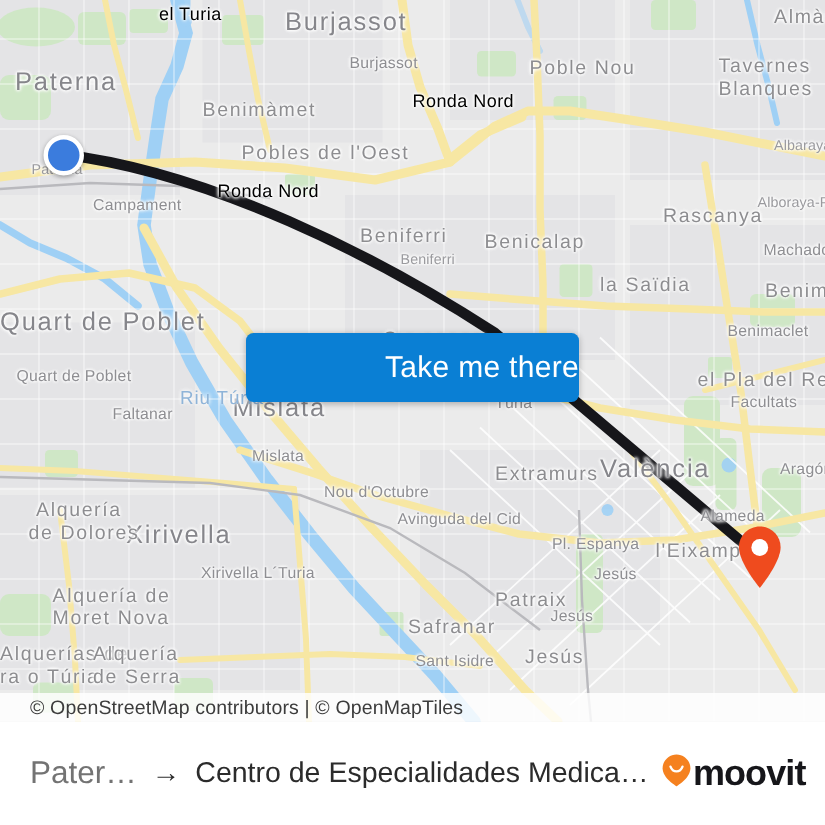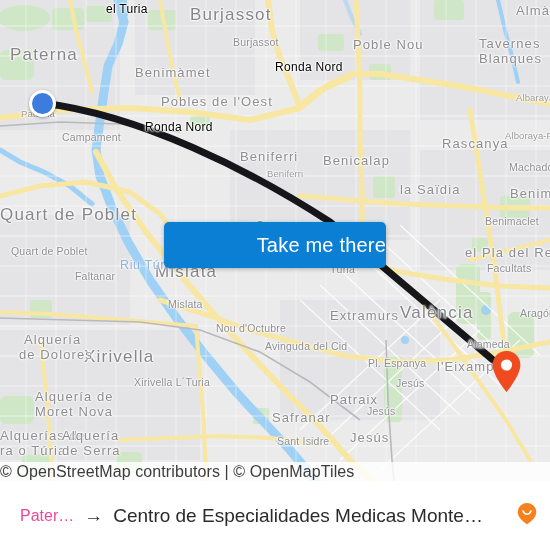--- a/index.html
+++ b/index.html
@@ -10,21 +10,21 @@
 
   
   #map { position:absolute; left:0; top:0; width:550px; height:481px;
          background:#ebebeb; overflow:hidden; }
 
   #map-svg { position:absolute; left:0; top:0; width:550px; height:481px; }
 
   
   #attrib { position:absolute; left:0; bottom:0; width:550px; height:19px;
             background:rgba(255,255,255,0.82); display:flex; align-items:center;
-            padding-left:0; font-size:16px; color:#3c3c3c; letter-spacing:.1px; }
+            padding-left:20px; font-size:13px; color:#3c3c3c; letter-spacing:.1px; }
 
   
   .lbl { position:absolute; color:#8d8d90; white-space:nowrap;
          text-shadow:0 0 3px #fff,0 0 3px #fff,0 0 2px #fff,0 0 2px #fff;
          pointer-events:none; }
   .lbl.big   { font-size:17px; color:#86868b; letter-spacing:1.2px; }
   .lbl.mid   { font-size:13px; color:#8d8d90; letter-spacing:1.1px; }
   .lbl.small { font-size:10.5px; color:#8e8e92; letter-spacing:.2px; }
   .lbl.tiny  { font-size:9.5px; color:#9a9a9e; letter-spacing:.1px; }
   .lbl.road  { color:#000000; font-size:12px; letter-spacing:.3px; }
@@ -42,21 +42,21 @@
                    background:#0a7fd4; border:none; border-radius:5px; color:#fff;
                    font-family:"Liberation Sans", sans-serif; font-size:20px;
                    letter-spacing:.2px; cursor:pointer;
                    box-shadow:0 1px 4px rgba(0,0,0,.28);text-align:right; }
 
   
   #footer { position:absolute; left:0; top:481px; width:550px; height:69px;
             background:#fff; display:flex; align-items:center; }
   #footer-route { display:flex; align-items:center; flex:1 1 auto;
                   min-width:0; padding-left:20px; }
-  #origin-text { font-size:16px; color:#ec4899; }
+  #origin-text { font-size:21px; color:#737373; }
   #arrow-icon { margin:0 10px; color:#2b2b2b; font-size:19px; line-height:1; }
   #dest-text { font-size:19px; color:#2b2b2b; overflow:hidden;
                text-overflow:ellipsis; white-space:nowrap; }
   #moovit-logo { display:flex; align-items:center; flex:0 0 auto;
                  padding-right:13px; padding-left:8px; }
   #moovit-wordmark { font-size:24px; font-weight:bold; color:#16161a;
                      letter-spacing:-.6px; margin-left:1px; }
 </style>
 </head>
 <body>
@@ -266,16 +266,17 @@
       <span id="dest-text">Centro de Especialidades Medicas Monte…</span>
     </div>
     <div id="moovit-logo">
       <span>
         <svg viewBox="0 0 24 27" width="20" height="23">
           <path d="M12 0.8 C5.9 0.8 0.9 5.8 0.9 11.9 C0.9 20 12 26.3 12 26.3
                    C12 26.3 23.1 20 23.1 11.9 C23.1 5.8 18.1 0.8 12 0.8 Z" fill="#f5811f"></path>
           <path d="M7.2 10.6 C7.2 10.6 8.6 14.4 12 14.4 C15.4 14.4 16.8 10.6 16.8 10.6" stroke="#ffffff" stroke-width="1.9" fill="none" stroke-linecap="round"></path>
         </svg>
       </span>
+      <span id="moovit-wordmark">moovit</span>
     </div>
   </div>
 
 </div>
 
 </body></html>

